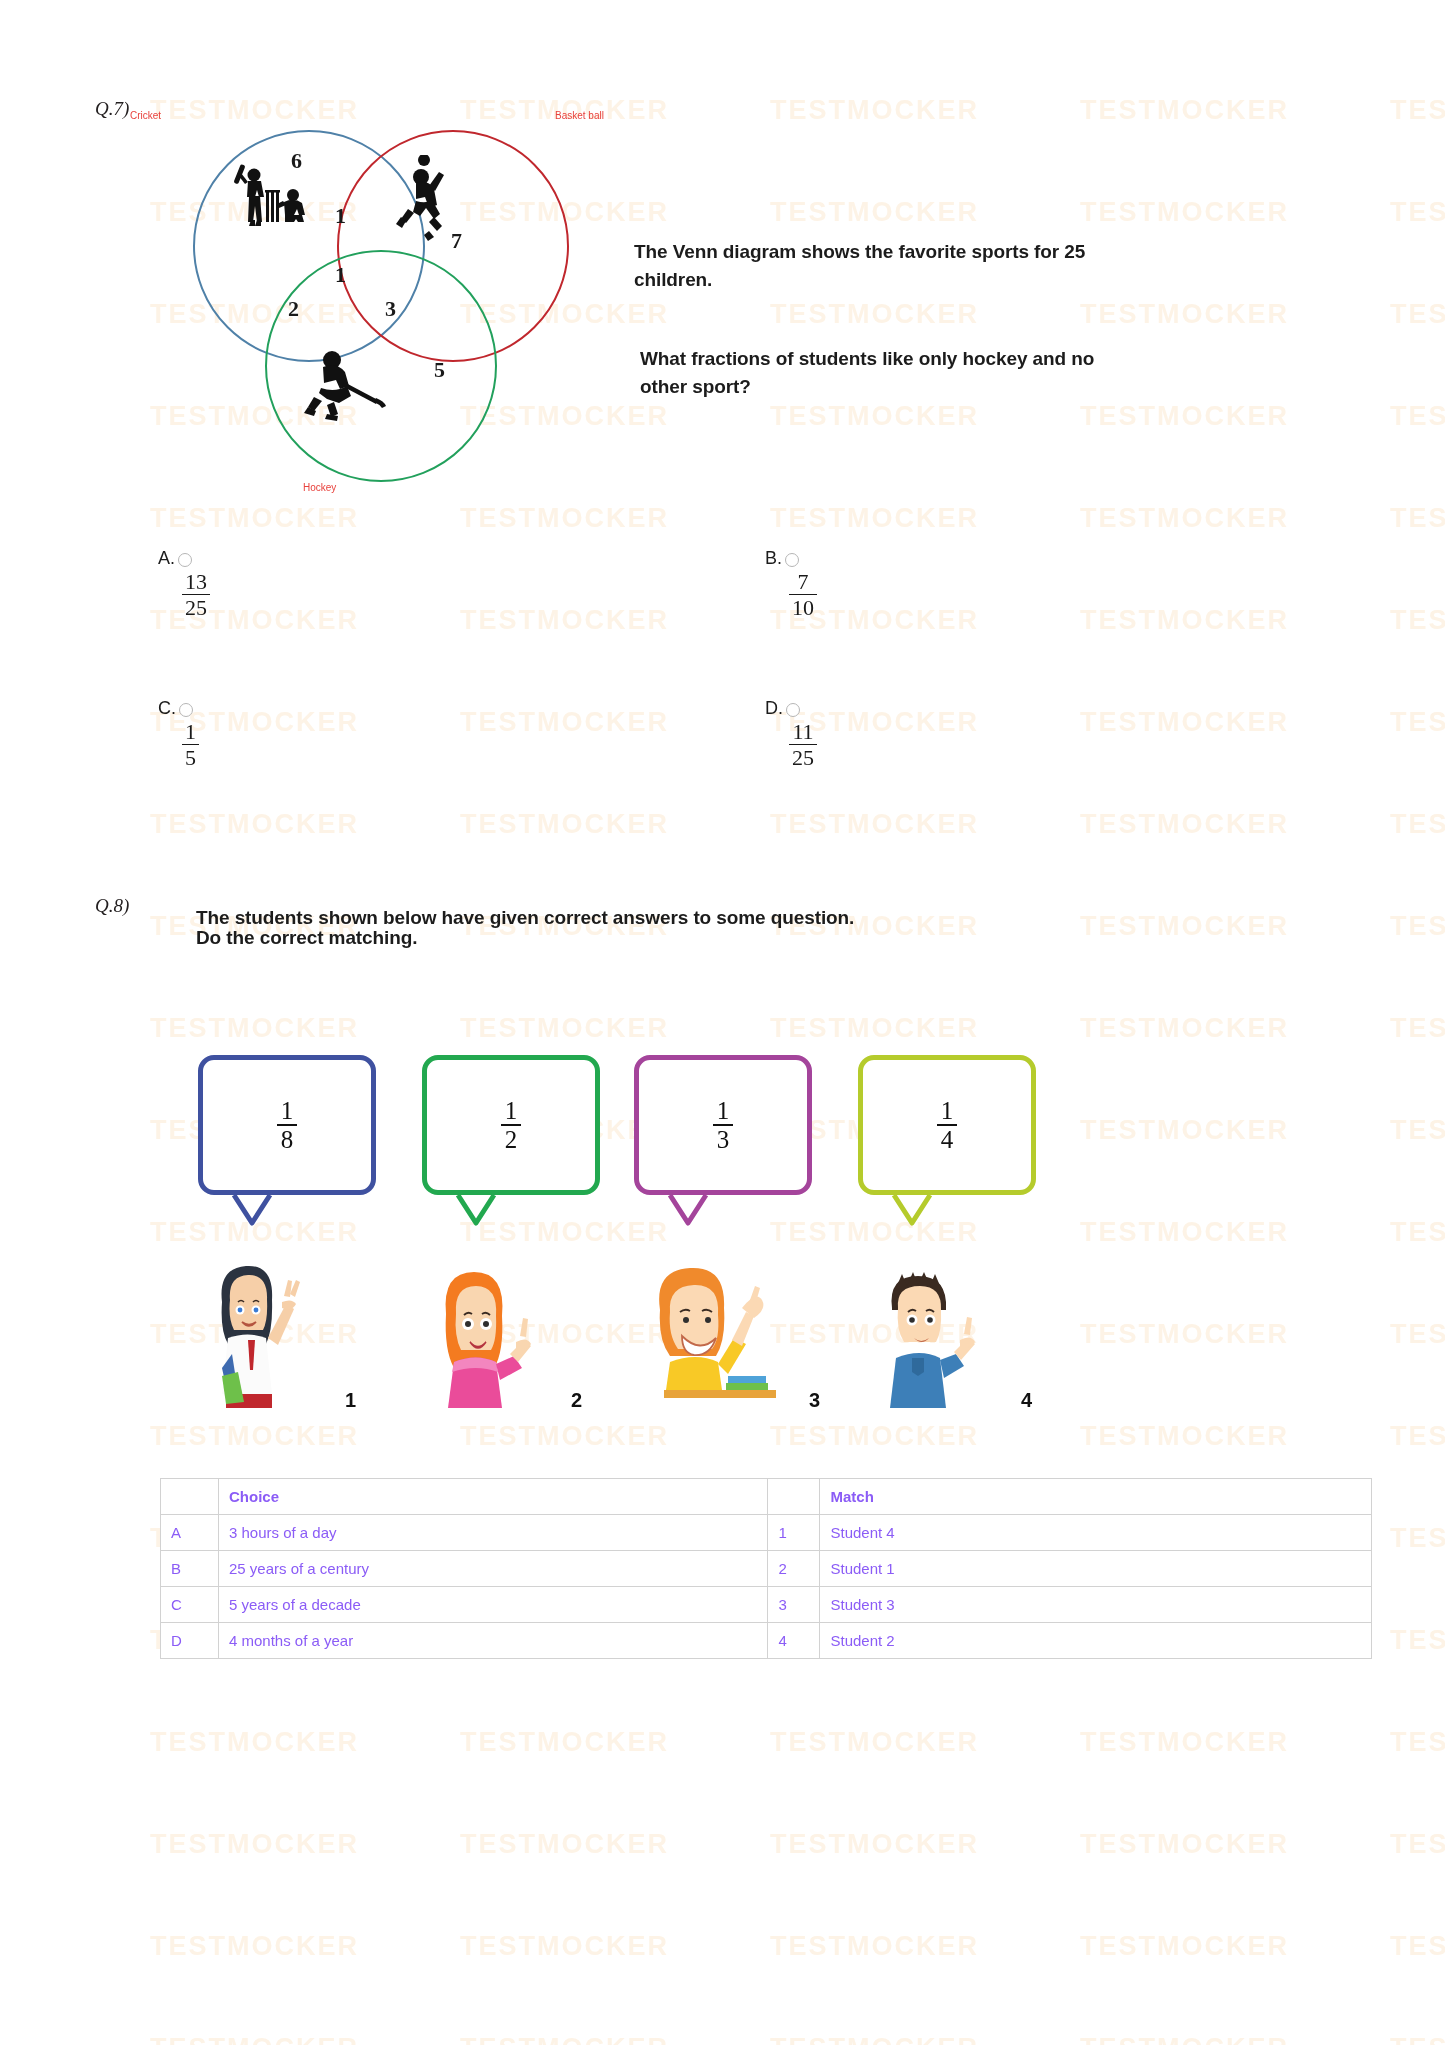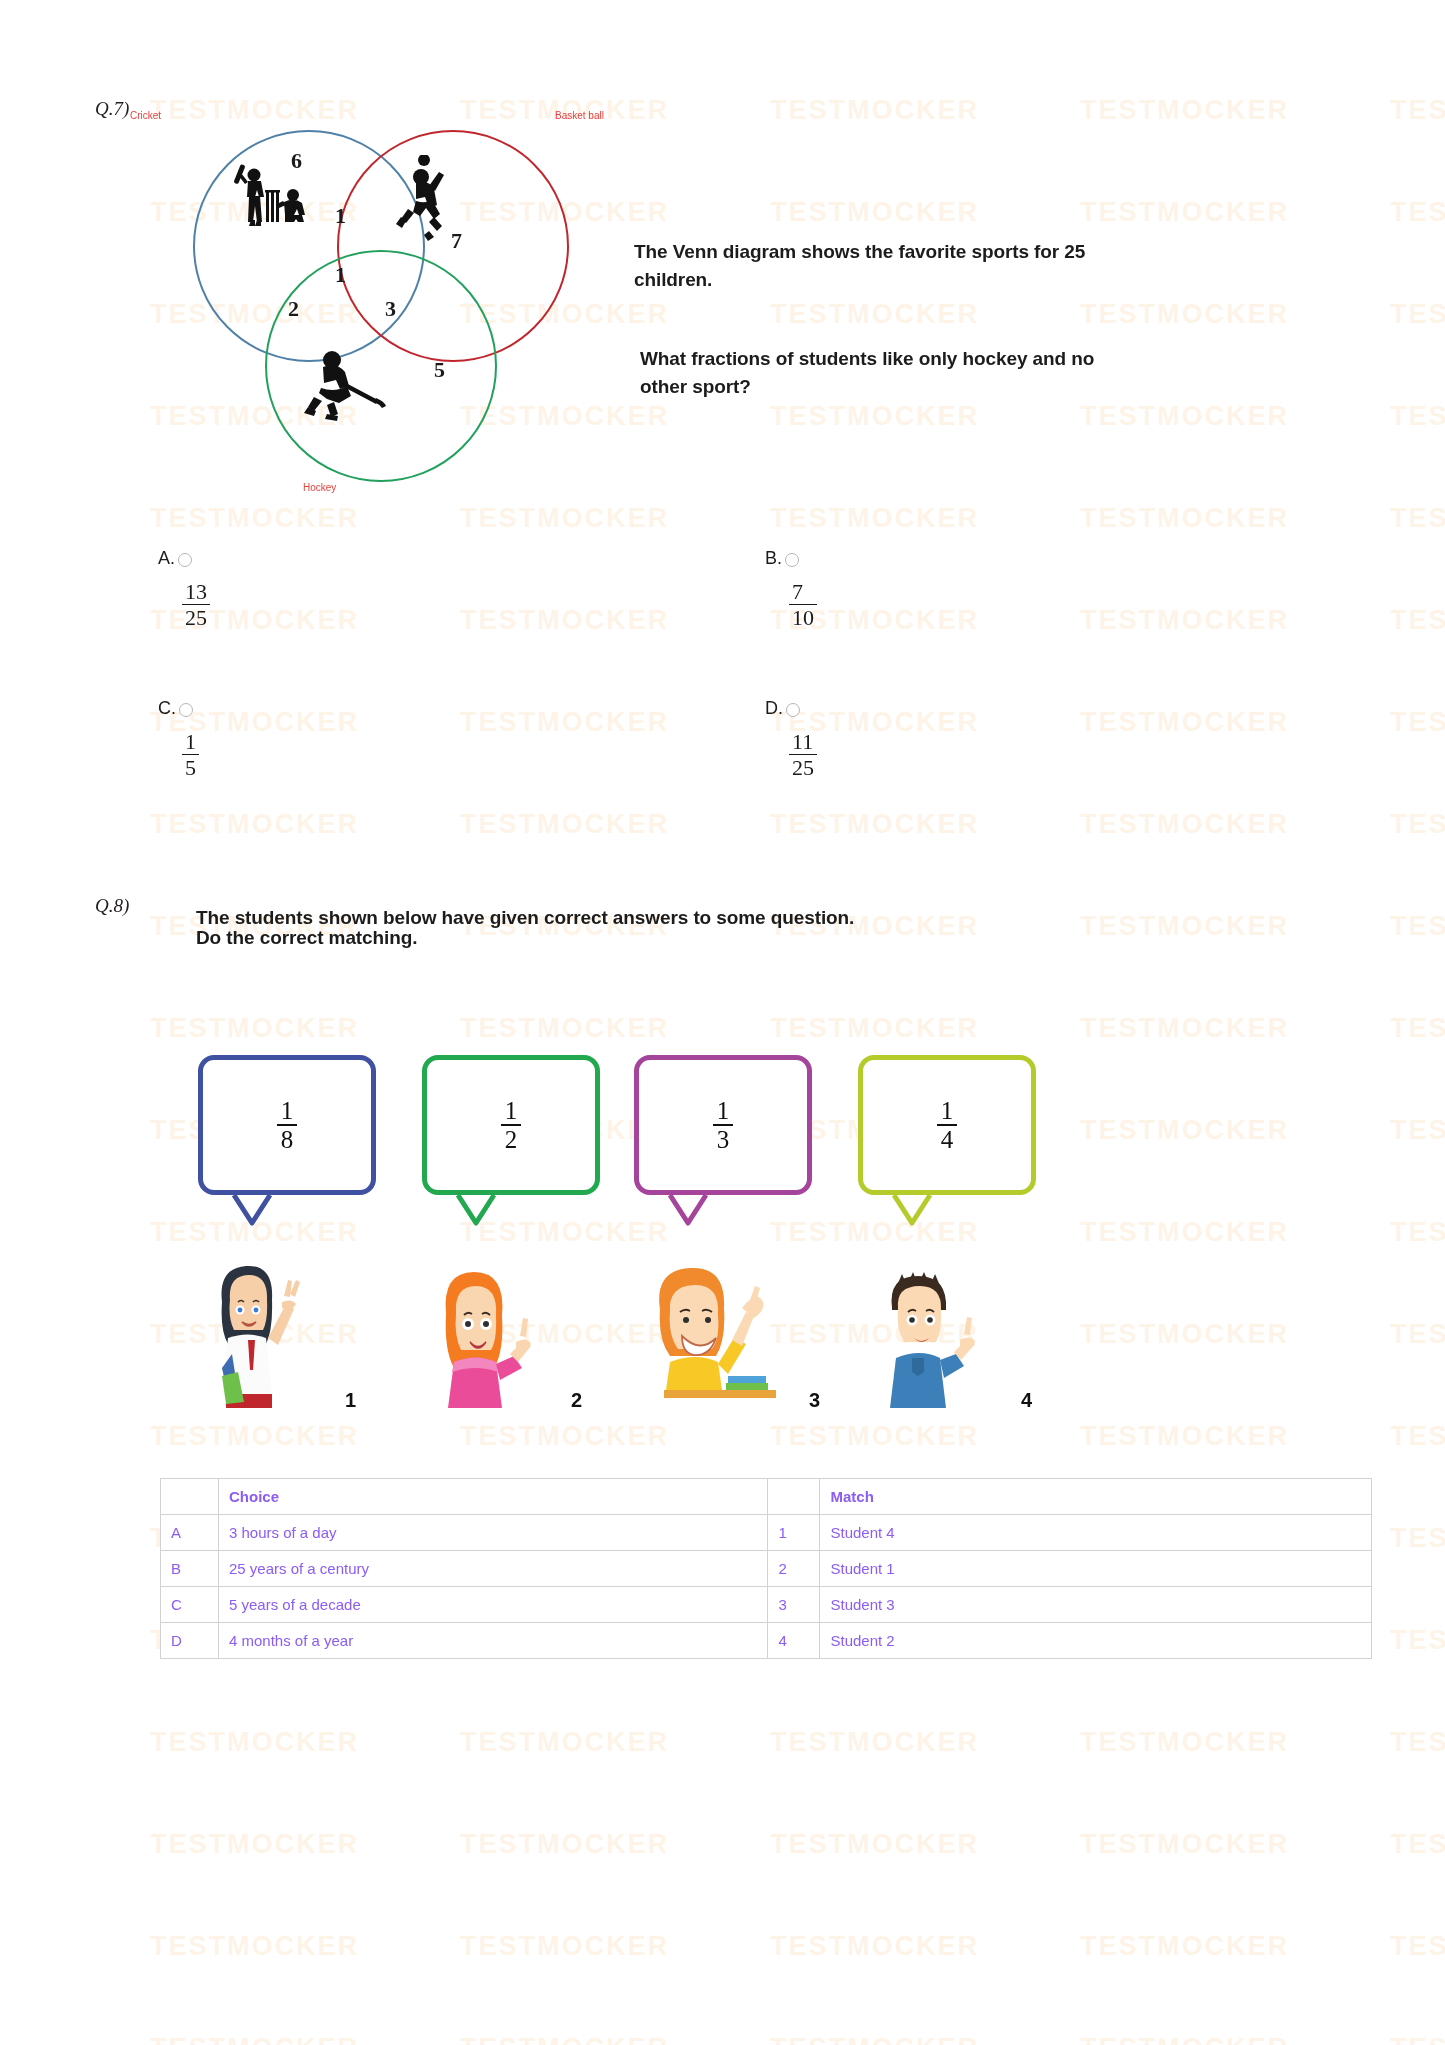--- a/index.html
+++ b/index.html
@@ -110,26 +110,27 @@
     display: inline-block;
     width: 14px; height: 14px;
     border: 1.5px solid #b6b6b6;
     border-radius: 50%;
     background: #fff;
     margin-top: 5px;
     margin-left: 1px;
   }
   .frac {
     display: inline-block;
+    text-align: center;
     font-family: "Liberation Serif", serif;
     font-size: 22px;
     color: #1a1a1a;
     line-height: 1.15;
     margin-left: 24px;
-    margin-top: 10px;
+    margin-top: 0;
   }
   .frac .num { display: block; padding: 0 3px; }
   .frac .den { display: block; border-top: 1.4px solid #1a1a1a; padding: 0 3px; }
 
   #opt-a { left: 158px; top: 548px; }
   #opt-b { left: 765px; top: 548px; }
   #opt-c { left: 158px; top: 698px; }
   #opt-d { left: 765px; top: 698px; }
 
   

